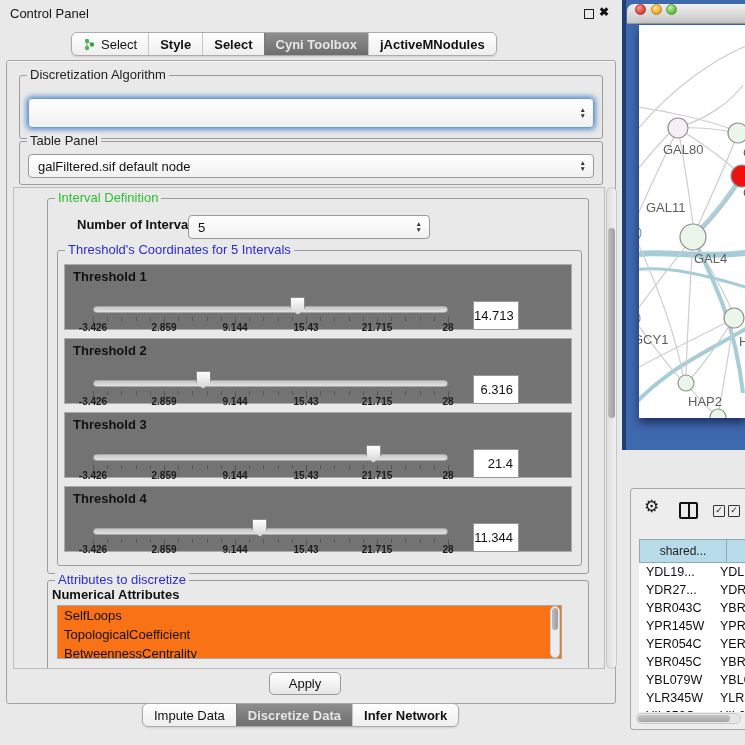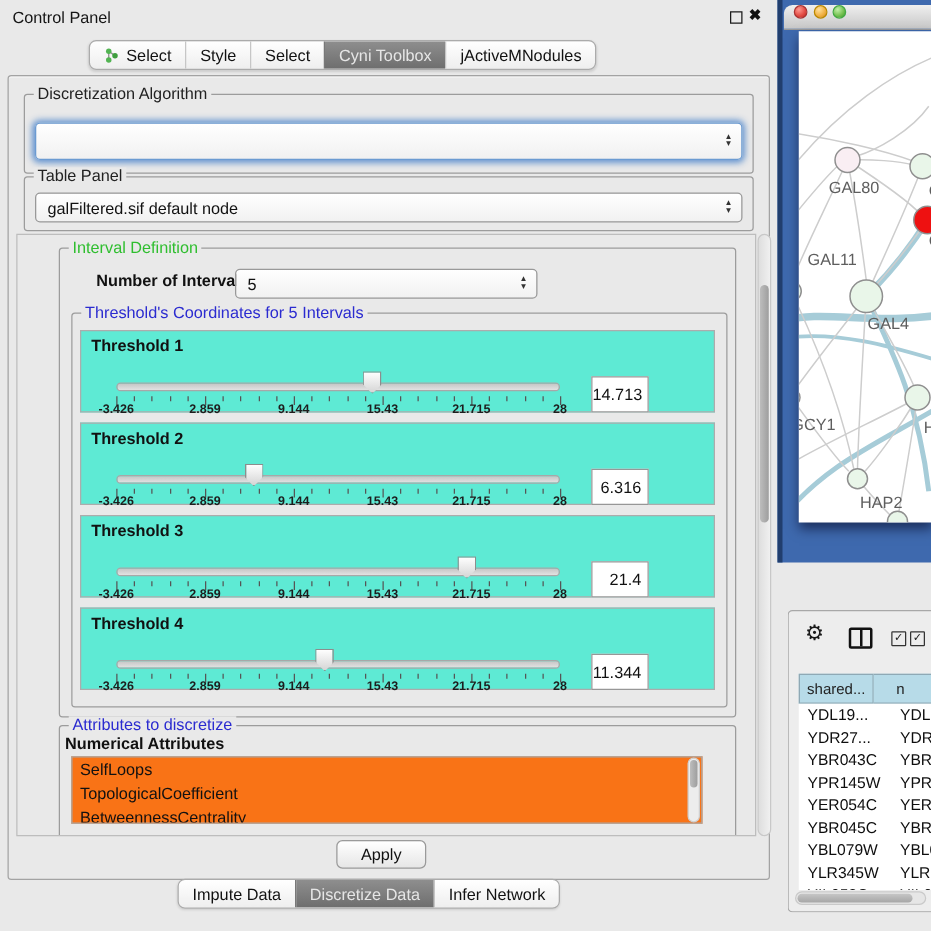--- a/index.html
+++ b/index.html
@@ -6,21 +6,21 @@
   .stage{position:relative;width:745px;height:745px;background:#E9E9E9;overflow:hidden;
          font-family:"Liberation Sans",sans-serif;color:#111;}
   
   .cp{position:absolute;left:0;top:0;width:620px;height:745px;background:#E9E9E9;}
   .cp-title{position:absolute;left:10px;top:6px;font-size:13px;color:#151515;}
   .float-btn{position:absolute;left:584px;top:9px;width:8px;height:8px;border:1.5px solid #1b1b1b;background:transparent;}
   .close-btn{position:absolute;left:599px;top:5px;font-size:12px;font-weight:bold;color:#111;}
   .seg-tabs{position:absolute;display:flex;height:22px;border:1px solid #ABABAB;border-radius:6px;
             background:linear-gradient(#FFFFFF,#EEEEEE);overflow:hidden;font-size:13px;box-shadow:0 1px 2px rgba(0,0,0,.12);}
   .seg{display:flex;align-items:center;gap:5px;padding:0 11px;color:#111;white-space:nowrap;}
-  .seg + .seg{border-left:1px solid #C6C6C6;}
+  .seg + .seg{border-left:1px solid #C6C6C6;font-weight:bold;}
   .seg.sel{background:linear-gradient(#8E8E8E,#6E6E6E);color:#E6E6E6;border-left-color:#787878;}
   .top-tabs{left:71px;top:32px;}
   .bot-tabs{left:142px;top:703px;}
   .main-panel{position:absolute;left:6px;top:60px;width:608px;height:642px;background:#E9E9E9;
               border:1px solid #A3A3A3;border-radius:3px;box-shadow:inset 0 1px 0 #F7F7F7;}
   
   .gb{position:absolute;border:1px solid #9C9C9C;border-radius:3px;}
   .gbt{position:absolute;top:-8px;left:7px;background:#E9E9E9;padding:0 3px;font-size:13px;line-height:14px;color:#222;white-space:nowrap;}
   .gbt.green{color:#2FBE2F;}
   .gbt.blue{color:#2B2BD0;}
@@ -37,21 +37,21 @@
   .popup .opt{padding:0 2px;line-height:18px;color:#0c0c0c;white-space:nowrap;}
   .popup .opt.hl{font-weight:bold;}
   
   .vp{position:absolute;left:6px;top:126px;width:592px;height:482px;overflow:hidden;border:1px solid #BDBDBD;background:#E9E9E9;box-sizing:border-box;}
   .vsb{position:absolute;left:599px;top:126px;width:11px;height:482px;background:linear-gradient(90deg,#DEDEDE,#F0F0F0);
        border:1px solid #C8C8C8;border-radius:6px;box-sizing:border-box;}
   .vsb-thumb{position:absolute;left:1px;right:1px;top:40px;height:190px;border-radius:5px;
              background:linear-gradient(90deg,#BDBDBD,#9E9E9E);}
   
   .bold-label{position:absolute;font-size:13px;font-weight:bold;color:#111;white-space:nowrap;}
-  .tpanel{position:absolute;left:50px;width:508px;height:66px;border:1px solid #ACACAC;background:#5eead4;box-sizing:border-box;}
+  .tpanel{position:absolute;left:50px;width:508px;height:66px;border:1px solid #ACACAC;background:#737373;box-sizing:border-box;}
   .tlabel{position:absolute;left:8px;top:4px;font-size:13px;font-weight:bold;}
   .track{position:absolute;left:28px;top:41px;width:355px;height:7px;border-radius:4px;
          background:linear-gradient(#C6C6C6,#E2E2E2);border:1px solid #A8A8A8;box-sizing:border-box;}
   .sthumb{position:absolute;top:32px;width:15px;height:18px;background:linear-gradient(#FEFEFE,#D5D5D5);
           border:1px solid #8D8D8D;box-sizing:border-box;
           clip-path:polygon(0 0,100% 0,100% 58%,50% 100%,0 58%);}
   .tick{position:absolute;top:52px;width:1px;height:4px;background:#555;}
   .tick.major{height:7px;}
   .tlab{position:absolute;top:57px;font-size:10px;font-weight:bold;color:#1d1d1d;transform:translateX(-50%);white-space:nowrap;}
   .valuebox{position:absolute;left:408px;top:36px;width:46px;height:29px;background:#FFF;border:1px solid #979797;
@@ -80,21 +80,21 @@
        border-bottom:1px solid #D2D2D2;font-size:13px;display:flex;align-items:center;padding-left:15px;box-sizing:border-box;color:#141414;}
   .tpb{position:absolute;left:630px;top:488px;width:115px;height:240px;background:#EDEDED;border:1px solid #A8A8A8;
        border-right:none;border-radius:4px 0 0 4px;overflow:hidden;}
   .gear{position:absolute;left:13px;top:9px;font-size:17px;color:#1A1A1A;line-height:17px;}
   .colicon{position:absolute;left:48px;top:13px;width:15px;height:13px;border:2px solid #111;border-radius:2px;}
   .colicon i{position:absolute;left:50%;top:0;bottom:0;width:2px;margin-left:-1px;background:#111;}
   .cb{position:absolute;top:16px;width:10px;height:10px;border:1.5px solid #333;border-radius:1px;font-size:9px;
       line-height:9px;text-align:center;color:#222;box-sizing:content-box;}
   .theader{position:absolute;left:8px;top:50px;display:flex;height:24px;}
   .th{background:#B7DBE8;border:1px solid #8FA9B5;font-size:12px;display:flex;align-items:center;box-sizing:border-box;height:24px;color:#222;}
-  .th.c1{width:60px;justify-content:center;}
+  .th.c1{width:88px;justify-content:center;}
   .th.c2{width:74px;border-left:none;padding-left:18px;}
   .trows{position:absolute;left:8px;top:74px;width:160px;height:149px;background:#FFF;overflow:hidden;}
   .trow{display:flex;height:18px;}
   .td{width:74px;padding-left:7px;font-size:12.5px;line-height:18px;white-space:nowrap;overflow:hidden;box-sizing:border-box;color:#0e0e0e;}
   .hsb{position:absolute;left:5px;top:224px;width:105px;height:11px;background:#E6E6E6;border:1px solid #C9C9C9;border-radius:6px;box-sizing:border-box;}
   .hthumb{position:absolute;top:1px;left:1px;width:92px;height:7px;border-radius:4px;background:linear-gradient(#C6C6C6,#A6A6A6);}
   .neticon{display:inline-block;}
 </style>
 </head>
 <body>

